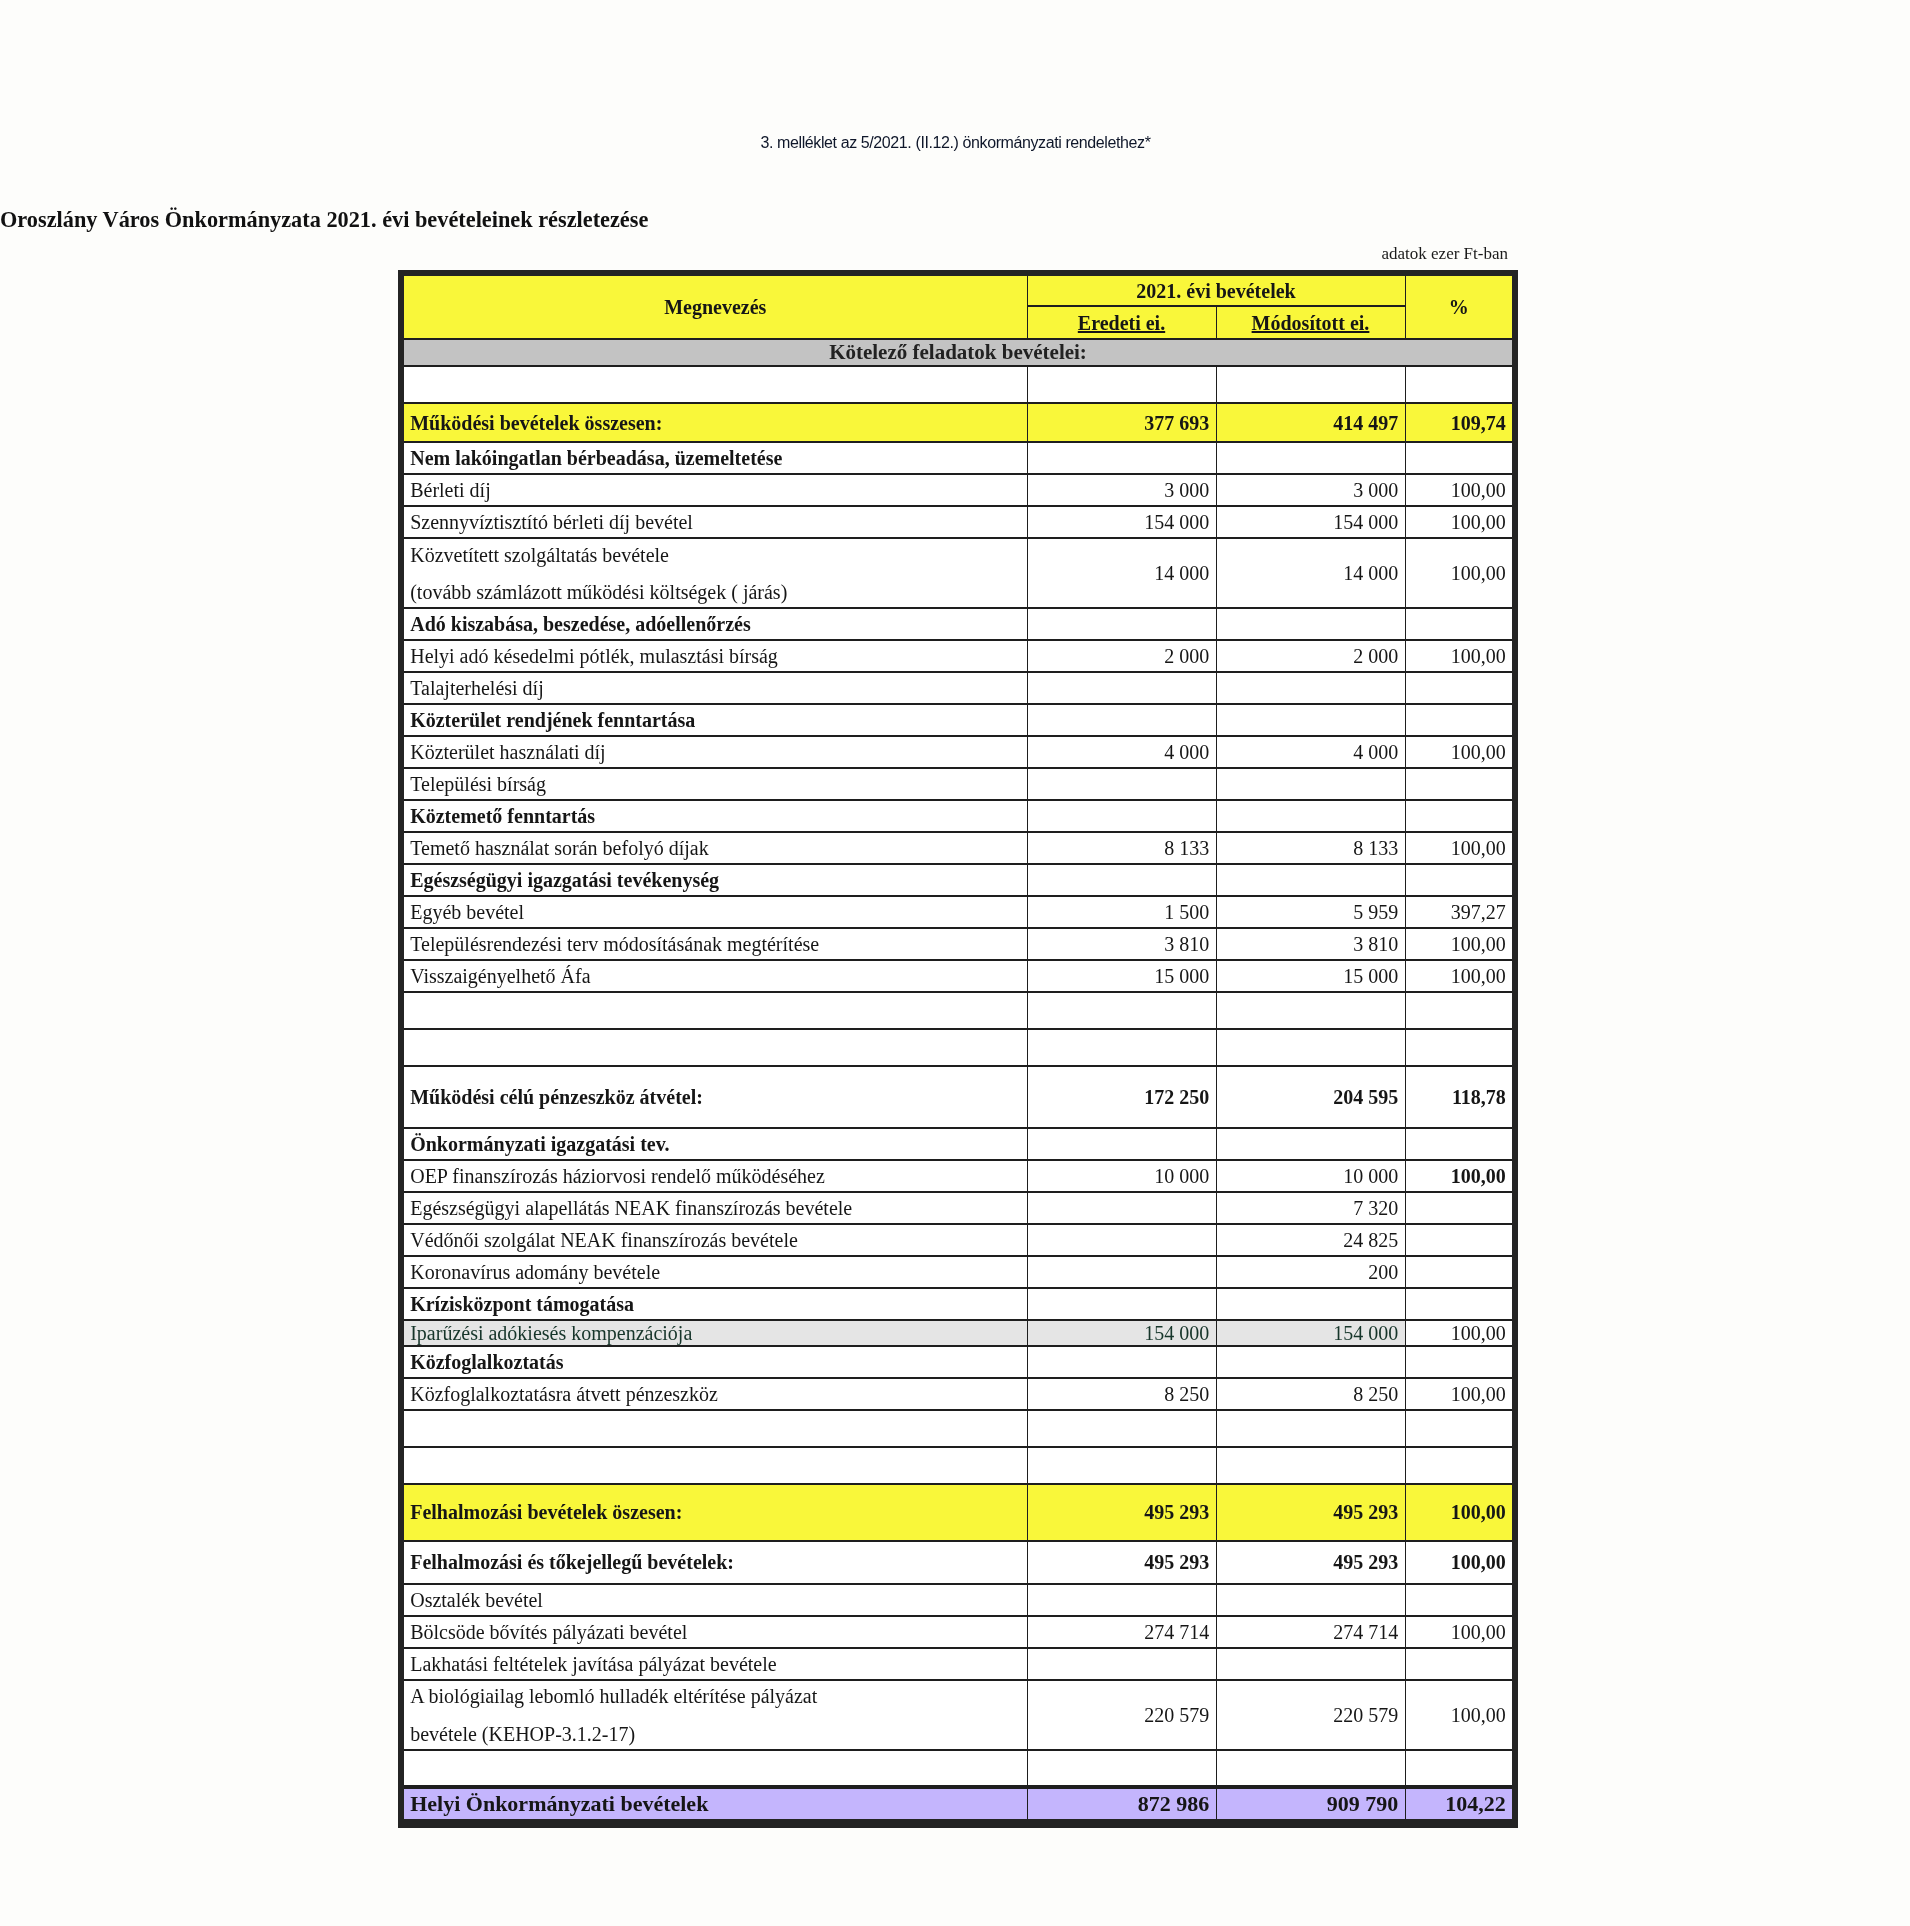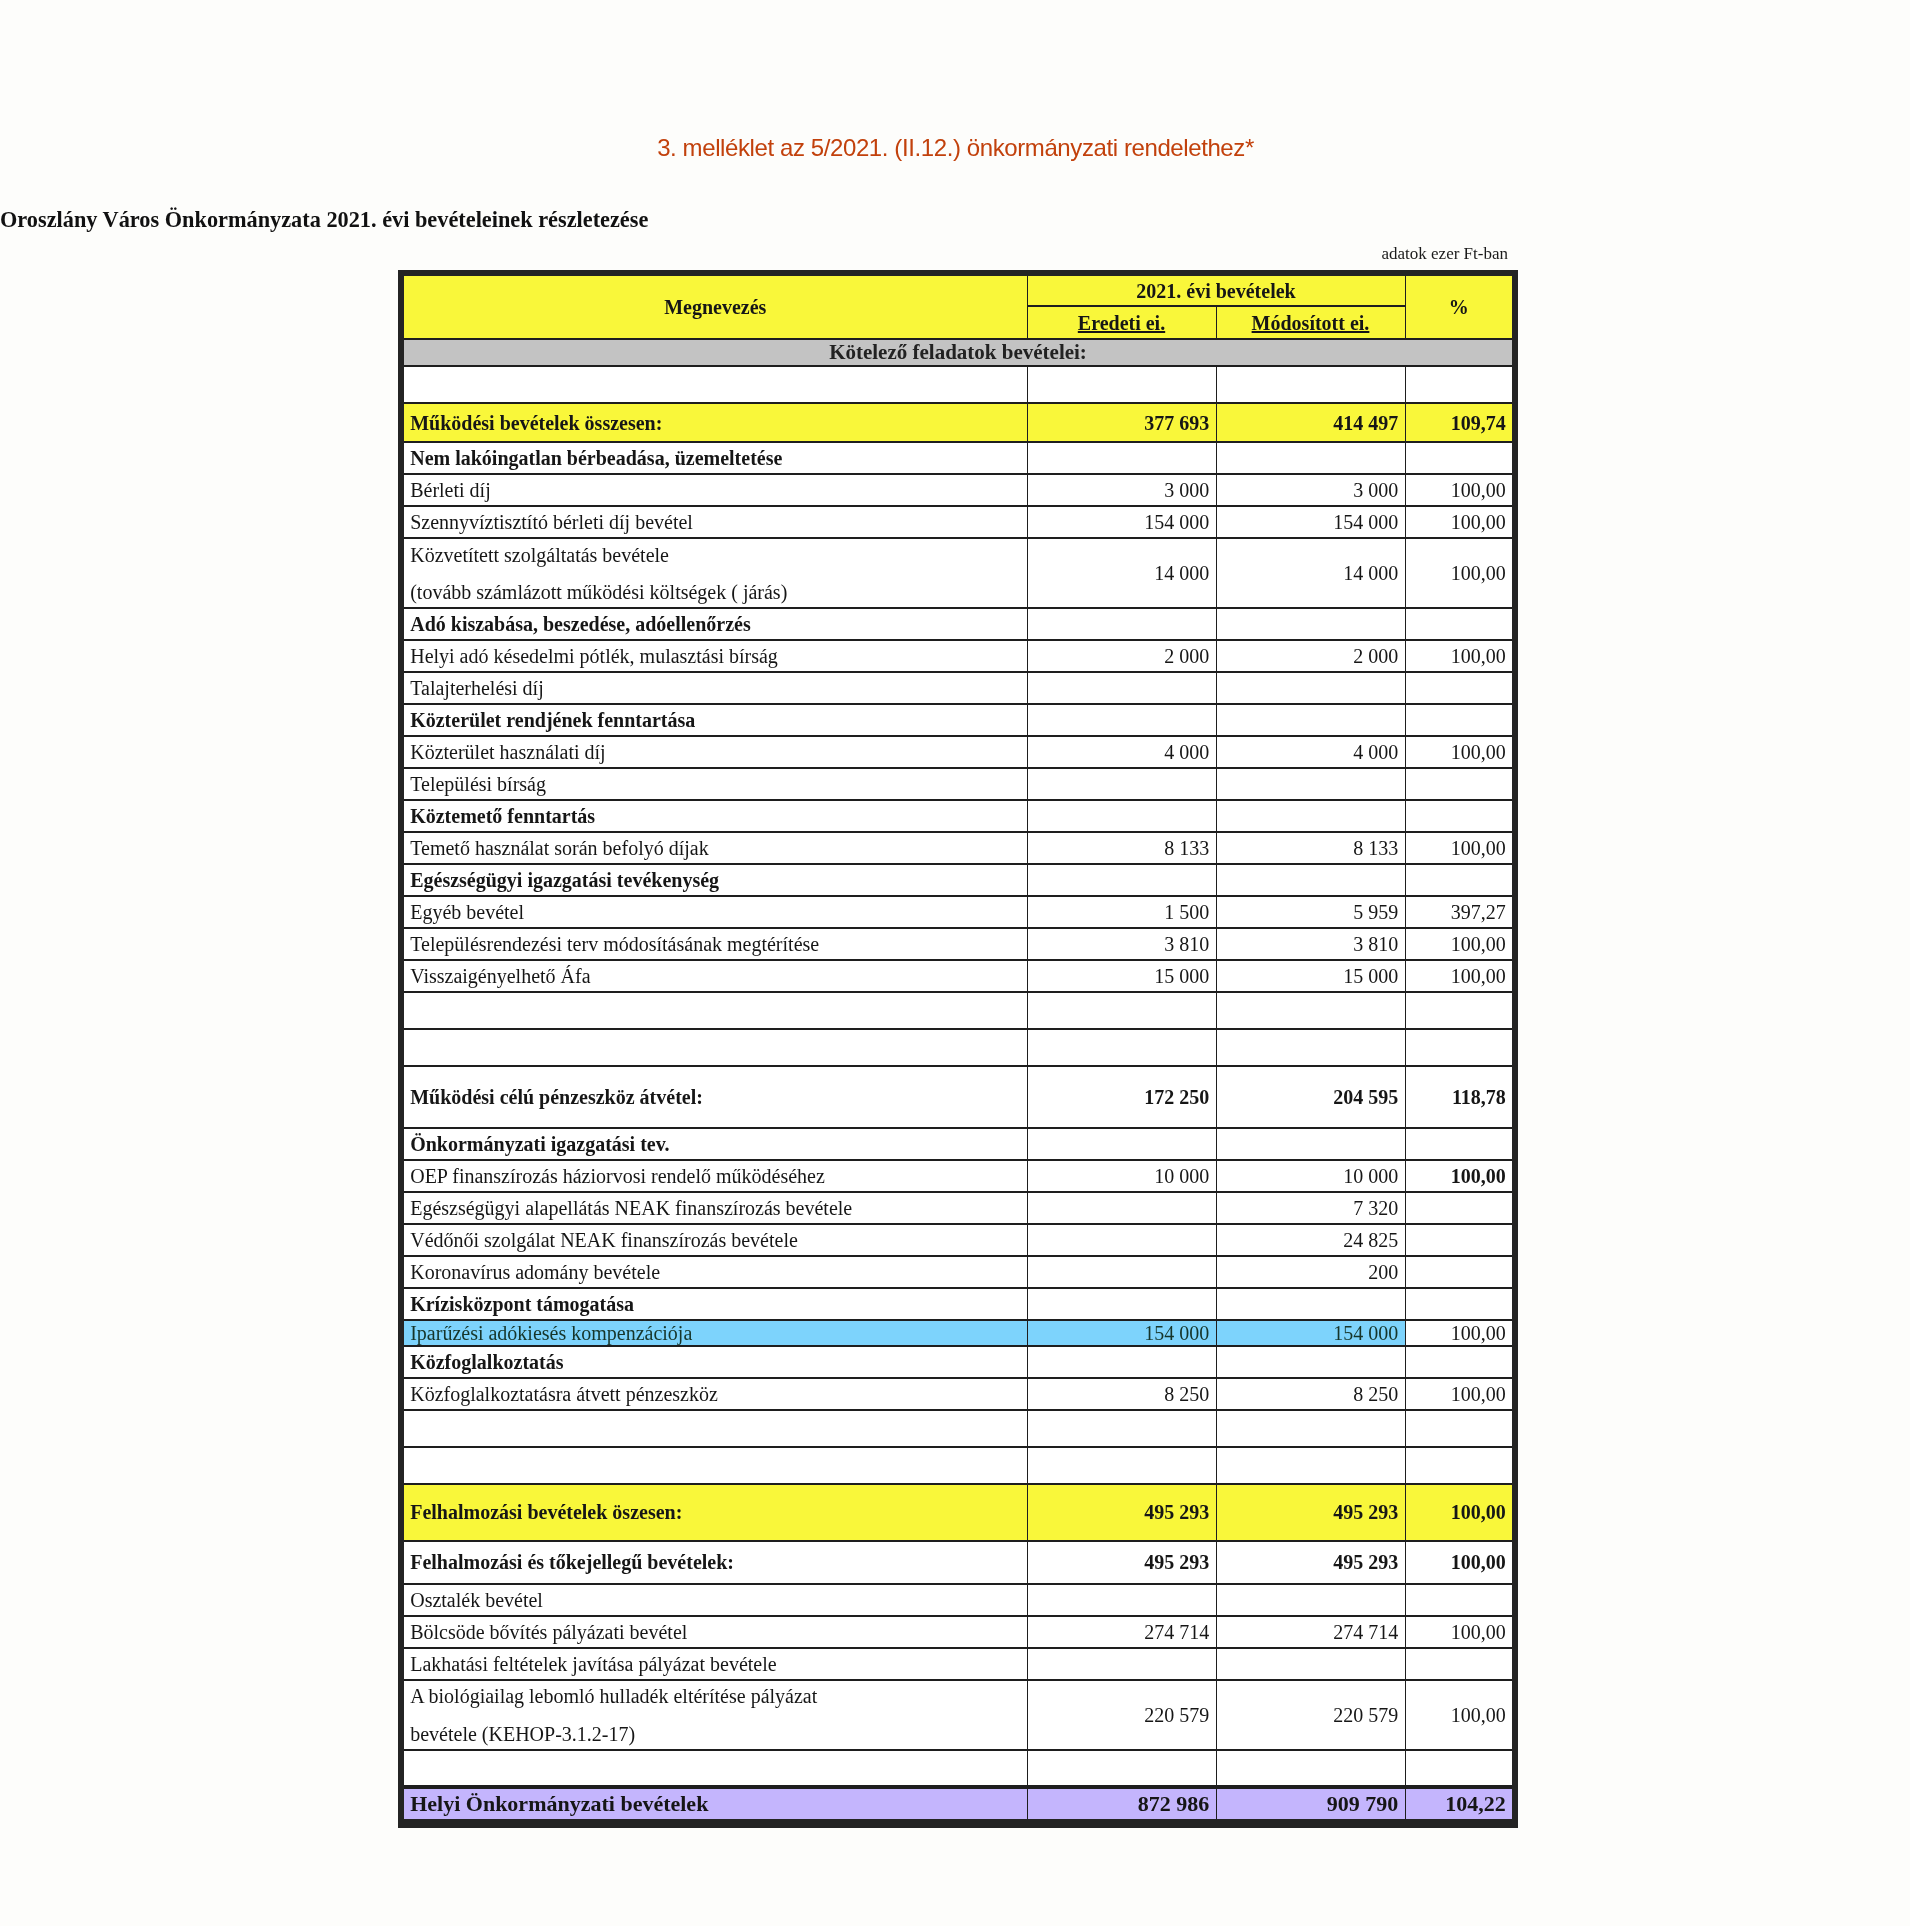--- a/index.html
+++ b/index.html
@@ -8,21 +8,21 @@
     width:1911px;height:2702px;
     background:#fdfdfb;
     font-family:"Liberation Serif",serif;
     color:#161616;
     overflow:hidden;
   }
   .appendix-line{
     position:absolute;top:134px;left:0;width:100%;
     text-align:center;
     font-family:"Liberation Sans",sans-serif;
-    font-size:24px;letter-spacing:-0.4px;color:#c2410c;
+    font-size:16px;letter-spacing:-0.4px;color:#0f172a;
   }
   .doc-title{
     position:absolute;top:207px;left:0;width:100%;
     text-align:left;
     font-size:22.3px;font-weight:bold;color:#111;
   }
   .unit-note{
     position:absolute;top:244px;right:403px;
     font-size:17px;color:#1b1b1b;
   }
@@ -61,21 +61,21 @@
   tr.empty{height:37px;}
   tr.tall{height:64px;}
   tr.section td.label{font-weight:bold;}
   tr.yellow{height:39px;}
   tr.yellow.tall{height:57px;}
   tr.yellow td{background:#f9f73a;font-weight:bold;}
   tr.bold{height:43px;}
   tr.bold.tall{height:62px;}
   tr.bold td{font-weight:bold;}
   tr.data-pb td.pct{font-weight:bold;}
-  tr.green td{background:#7dd3fc;color:#16352a;}
+  tr.green td{background:#e5e5e5;color:#16352a;}
   tr.green td.pct{background:#fff;color:#161616;}
   tr.grand{height:37px;}
   tr.grand td{
     background:#c4b5fd;font-weight:bold;font-size:22px;
     border-top-width:4.6px;
   }
   td.twolines span{display:block;line-height:1.0;}
   td.twolines span:first-child{margin:5.4px 0 17.7px 0;}
   td.twolines span:last-child{margin-bottom:4.6px;}
 </style>

